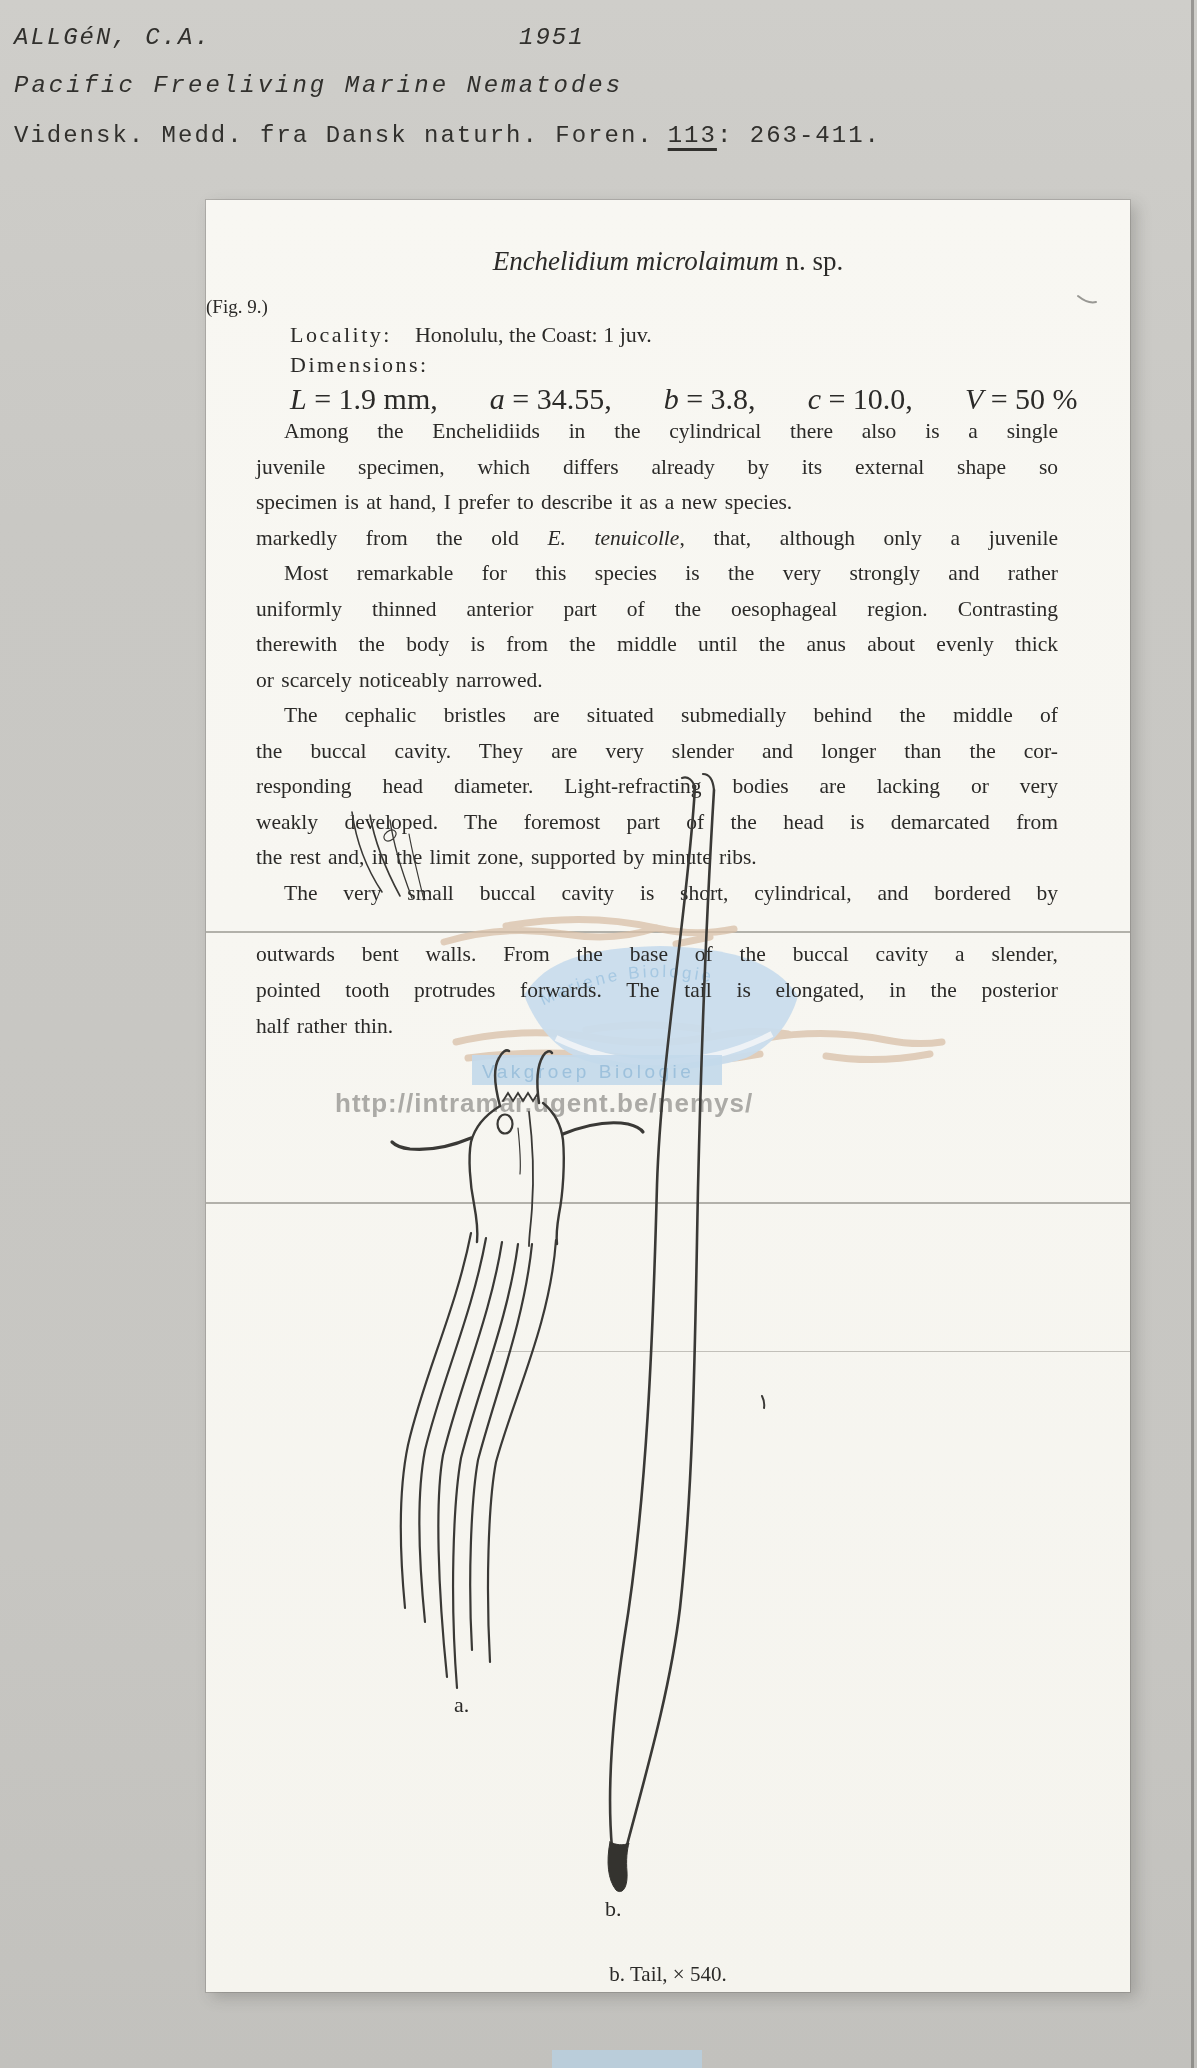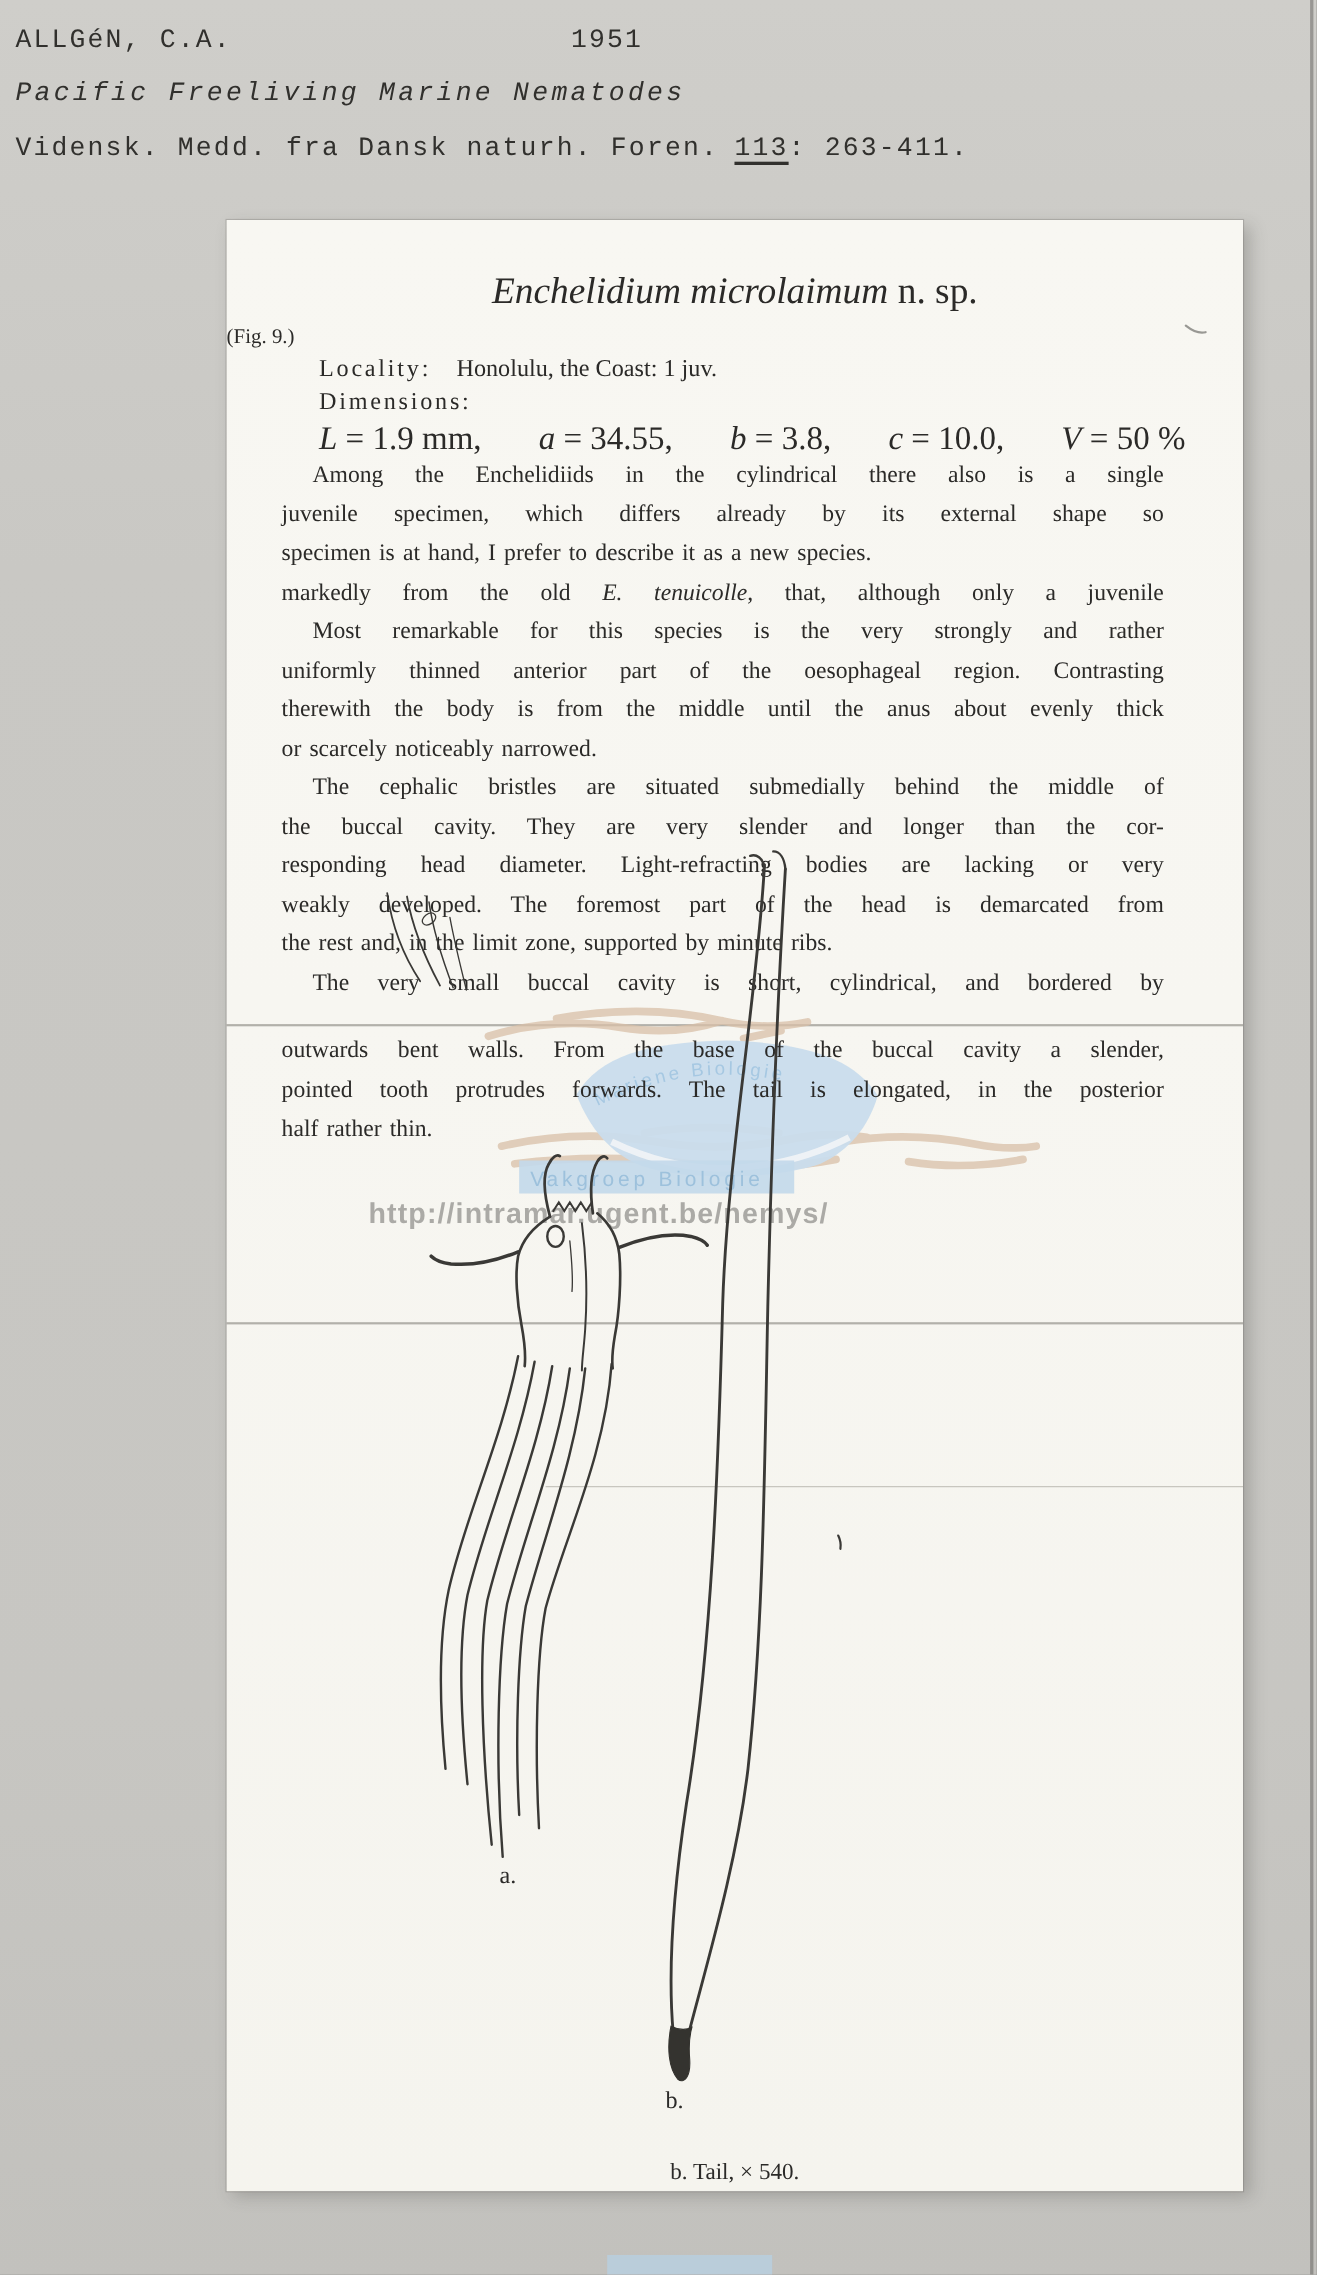--- a/index.html
+++ b/index.html
@@ -4,36 +4,36 @@
 <style>
   html,body{margin:0;padding:0;background:#9e9d99;}
   .screen{position:relative;width:1197px;height:2068px;overflow:hidden;
     background:linear-gradient(180deg,#cfceca 0%,#c9c8c4 25%,#c7c6c2 75%,#c2c1bd 100%);
     font-family:"Liberation Serif",serif;color:#2b2a28;}
   .edge-line{position:absolute;top:0;bottom:0;right:3px;width:3px;background:rgba(70,68,64,.40);}
 
   
   .typed{position:absolute;font-family:"Liberation Mono",monospace;color:#31302d;
     font-size:24px;letter-spacing:2px;white-space:nowrap;}
-  .t1{left:14px;top:24px;}
+  .t1{left:14px;top:24px;font-style:italic;}
   .t1 .year{position:absolute;left:505px;top:0;}
   .t2{left:14px;top:72px;letter-spacing:3px;font-style:italic;}
   .t3{left:14px;top:122px;}
   .t3 .vol{text-decoration:underline;text-decoration-thickness:2.5px;text-underline-offset:6px;margin-left:14px;}
 
   
   .page{position:absolute;left:206px;top:200px;width:924px;height:1792px;
     background:linear-gradient(180deg,#f8f7f2 0%,#f7f6f1 40%,#f5f4ee 100%);
     box-shadow:0 0 0 1px rgba(90,88,82,.25), 6px 5px 14px rgba(60,58,54,.25);}
   .seam{position:absolute;left:0;right:0;height:2px;background:rgba(110,108,100,.5);}
   .seam.s1{top:731px;}
   .seam.s2{top:1002px;}
   .seam.s3{top:1151px;left:290px;height:1px;background:rgba(130,128,120,.45);}
 
-  .sp-title{position:absolute;top:46px;left:0;right:0;text-align:center;font-size:34px;z-index:2;}
+  .sp-title{position:absolute;top:46px;left:0;right:0;text-align:center;font-size:27px;z-index:2;}
   .it{font-style:italic;}
   .figref{position:absolute;top:96px;left:0;right:0;text-align:left;font-size:19px;z-index:2;}
   .loc,.dimlab{position:absolute;left:84px;font-size:22px;z-index:2;}
   .loc{top:122px;}
   .dimlab{top:152px;}
   .lsp{letter-spacing:2.5px;}
   .loc .val{letter-spacing:0;margin-left:23px;}
   .dims{position:absolute;left:84px;top:182px;font-size:30px;z-index:2;white-space:nowrap;}
   .dims .dim{margin-right:52px;}
   .dims .dim:last-child{margin-right:0;}

